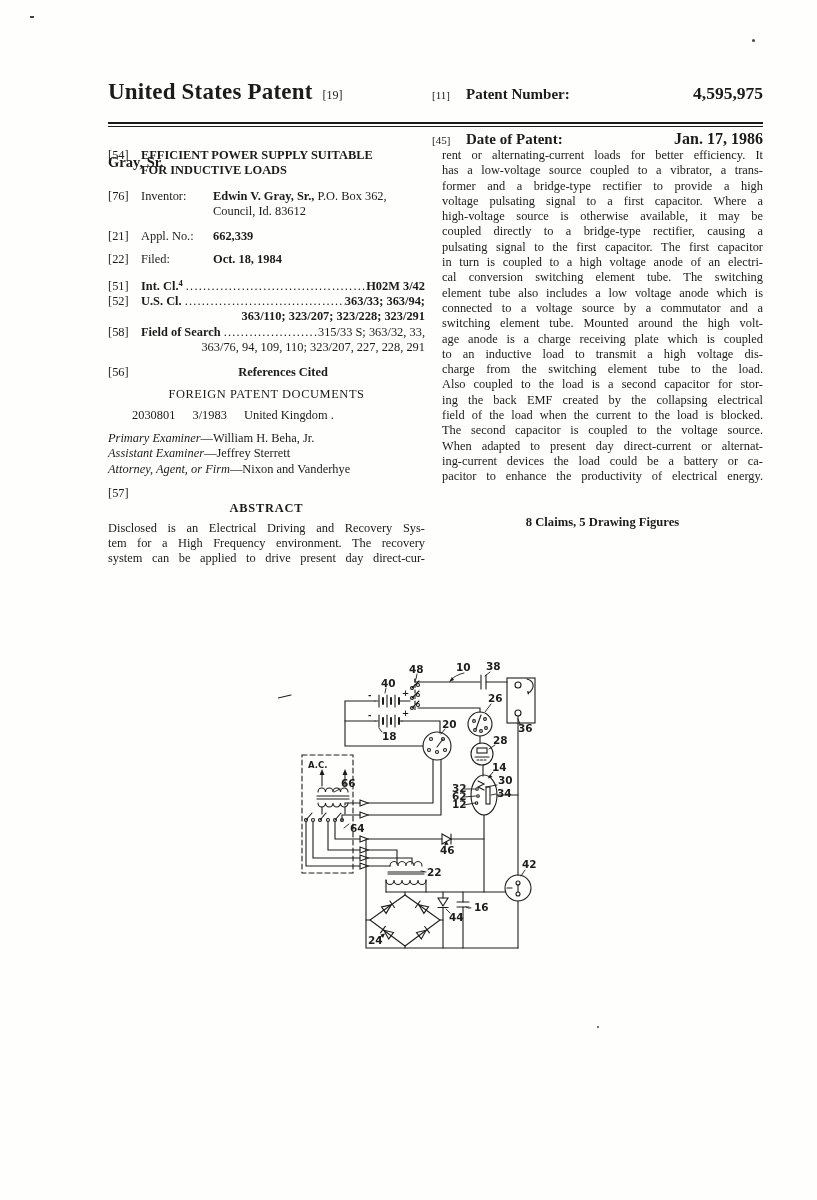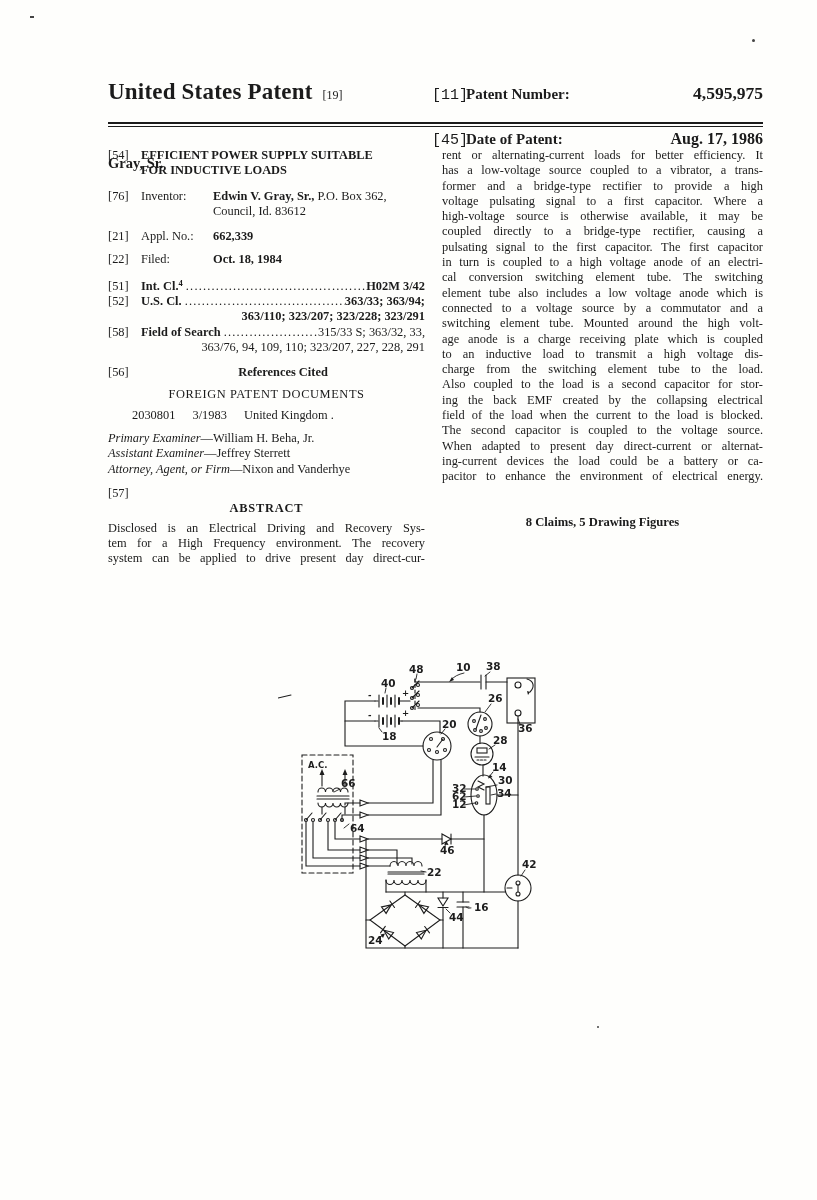--- a/index.html
+++ b/index.html
@@ -5,21 +5,21 @@
   html,body{margin:0;padding:0;background:#e8e8e4;}
   .page{position:relative;width:817px;height:1200px;background:#fefefc;color:#1b1b1b;
         font-family:"Liberation Serif","DejaVu Serif",serif;overflow:hidden;}
   
   .header{position:absolute;left:108px;right:54px;top:66px;}
   .hdr-top{display:flex;align-items:baseline;}
   .hdr-title{font-size:23px;font-weight:bold;letter-spacing:.2px;}
   .hdr-bracket{font-size:12px;margin-left:10px;}
   .hdr-right{margin-left:auto;width:331px;}
   .hdr-row{display:flex;align-items:baseline;}
-  .hdr-row .br{font-size:15px;width:34px;flex:none;font-family:Liberation Mono, monospace;}
+  .hdr-row .br{font-size:11px;width:34px;flex:none;}
   .hdr-row .lbl{font-size:15px;font-weight:bold;margin-top:20px;}
   .hdr-row .val{margin-left:auto;font-weight:bold;}
   .patent-no{font-size:17.5px;}
   .patent-date{font-size:16px;}
   .hdr-name{font-size:14.5px;font-weight:bold;margin-top:6px;}
   .rule{position:absolute;left:108px;right:54px;top:122px;height:2px;
         border-top:2px solid #1b1b1b;border-bottom:1px solid #1b1b1b;}
   
   .columns{position:absolute;left:108px;right:54px;top:148px;display:flex;gap:17px;
            font-size:12.4px;line-height:15.3px;}
@@ -68,21 +68,21 @@
       <span class="hdr-bracket">[19]</span>
       <div class="hdr-right">
         <div class="hdr-row">
           <span class="br">[11]</span>
           <span class="lbl">Patent Number:</span>
           <span class="val patent-no">4,595,975</span>
         </div>
         <div class="hdr-row" style="margin-top:7px;">
           <span class="br">[45]</span>
           <span class="lbl">Date of Patent:</span>
-          <span class="val patent-date">Aug. 17, 1986</span>
+          <span class="val patent-date">Jan. 17, 1986</span>
         </div>
       </div>
     </div>
     <div class="hdr-name">Gray, Sr.</div>
   </div>
   <div class="rule"></div>
 
   <div class="columns">
 
     <div class="colL">
@@ -187,21 +187,21 @@
           <div class="jline">switching element tube. Mounted around the high volt-</div>
           <div class="jline">age anode is a charge receiving plate which is coupled</div>
           <div class="jline">to an inductive load to transmit a high voltage dis-</div>
           <div class="jline">charge from the switching element tube to the load.</div>
           <div class="jline">Also coupled to the load is a second capacitor for stor-</div>
           <div class="jline">ing the back EMF created by the collapsing electrical</div>
           <div class="jline">field of the load when the current to the load is blocked.</div>
           <div class="jline">The second capacitor is coupled to the voltage source.</div>
           <div class="jline">When adapted to present day direct-current or alternat-</div>
           <div class="jline">ing-current devices the load could be a battery or ca-</div>
-          <div class="jline">pacitor to enhance the environment of electrical energy.</div>
+          <div class="jline">pacitor to enhance the productivity of electrical energy.</div>
         </div>
       <div class="claims">8 Claims, 5 Drawing Figures</div>
     </div>
   </div>
 
   <div class="figure">
     <svg width="266" height="304" viewBox="0 0 266 304" fill="none" stroke="#1d1d1d" stroke-width="1.1" stroke-linecap="round">
 
       <line x1="0" y1="48" x2="13" y2="45"></line>
 

